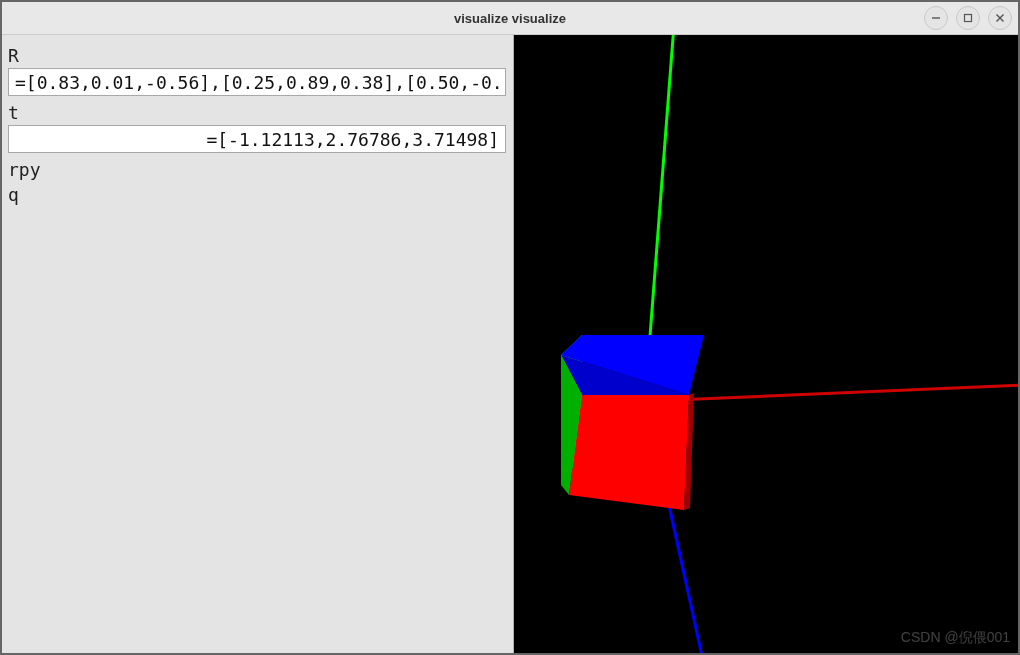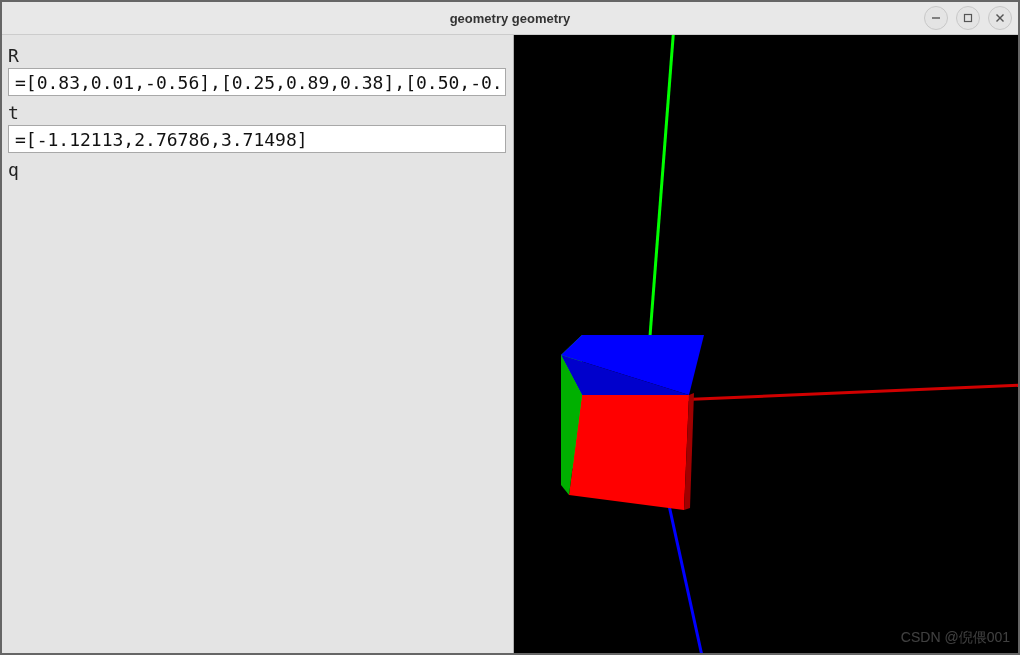--- a/index.html
+++ b/index.html
@@ -52,20 +52,21 @@
   .field-input{
     display:block;
     width:498px;
     box-sizing:border-box;
     height:28px;
     border:1px solid #a8a8a8;
     background:#fff;
     font-family:inherit;
     font-size:18px;
     padding:2px 6px;
+    text-align:right;
     color:#111;
     margin:0 2px 6px 2px;
     white-space:nowrap;
     overflow:hidden;
   }
   .field-input.left{text-align:left;}
   .viewport{
     flex:1;background:#000;position:relative;overflow:hidden;padding-left:24px;
   }
   .viewport svg{position:absolute;left:0;top:0;}
@@ -74,21 +75,21 @@
     color:rgba(255,255,255,0.25);
     font-size:14px;pointer-events:none;
     font-family:sans-serif;
   }
 </style>
 </head>
 <body>
 
 <div class="outer-frame">
   <div class="titlebar">
-    <div class="titlebar-title">geometry geometry</div>
+    <div class="titlebar-title">visualize visualize</div>
     <div class="titlebar-controls">
       <div class="tbtn">
         <svg viewBox="0 0 10 10">
             <line x1="1" y1="5" x2="9" y2="5" stroke="#555" stroke-width="1.4"></line>
           </svg>
       </div>
       <div class="tbtn">
         <svg viewBox="0 0 10 10">
             <rect x="1.5" y="1.5" width="7" height="7" fill="none" stroke="#555" stroke-width="1.2"></rect>
           </svg>
@@ -104,20 +105,21 @@
 
   <div class="client">
 
     <div class="left-panel">
       <div class="field-label">R</div>
       <input class="field-input left" value="=[0.83,0.01,-0.56],[0.25,0.89,0.38],[0.50,-0.46,0" style="">
 
       <div class="field-label">t</div>
       <input class="field-input" value="=[-1.12113,2.76786,3.71498]" style="">
 
+      <div class="field-label">rpy</div>
 
       <div class="field-label">q</div>
     </div>
 
     <div class="viewport">
       <svg width="504" height="620" viewBox="0 0 504 620">
 
         <line x1="133" y1="340" x2="160" y2="-10" stroke="#00ff00" stroke-width="3"></line>
 
         <line x1="160" y1="365" x2="510" y2="350" stroke="#d00000" stroke-width="3"></line>

